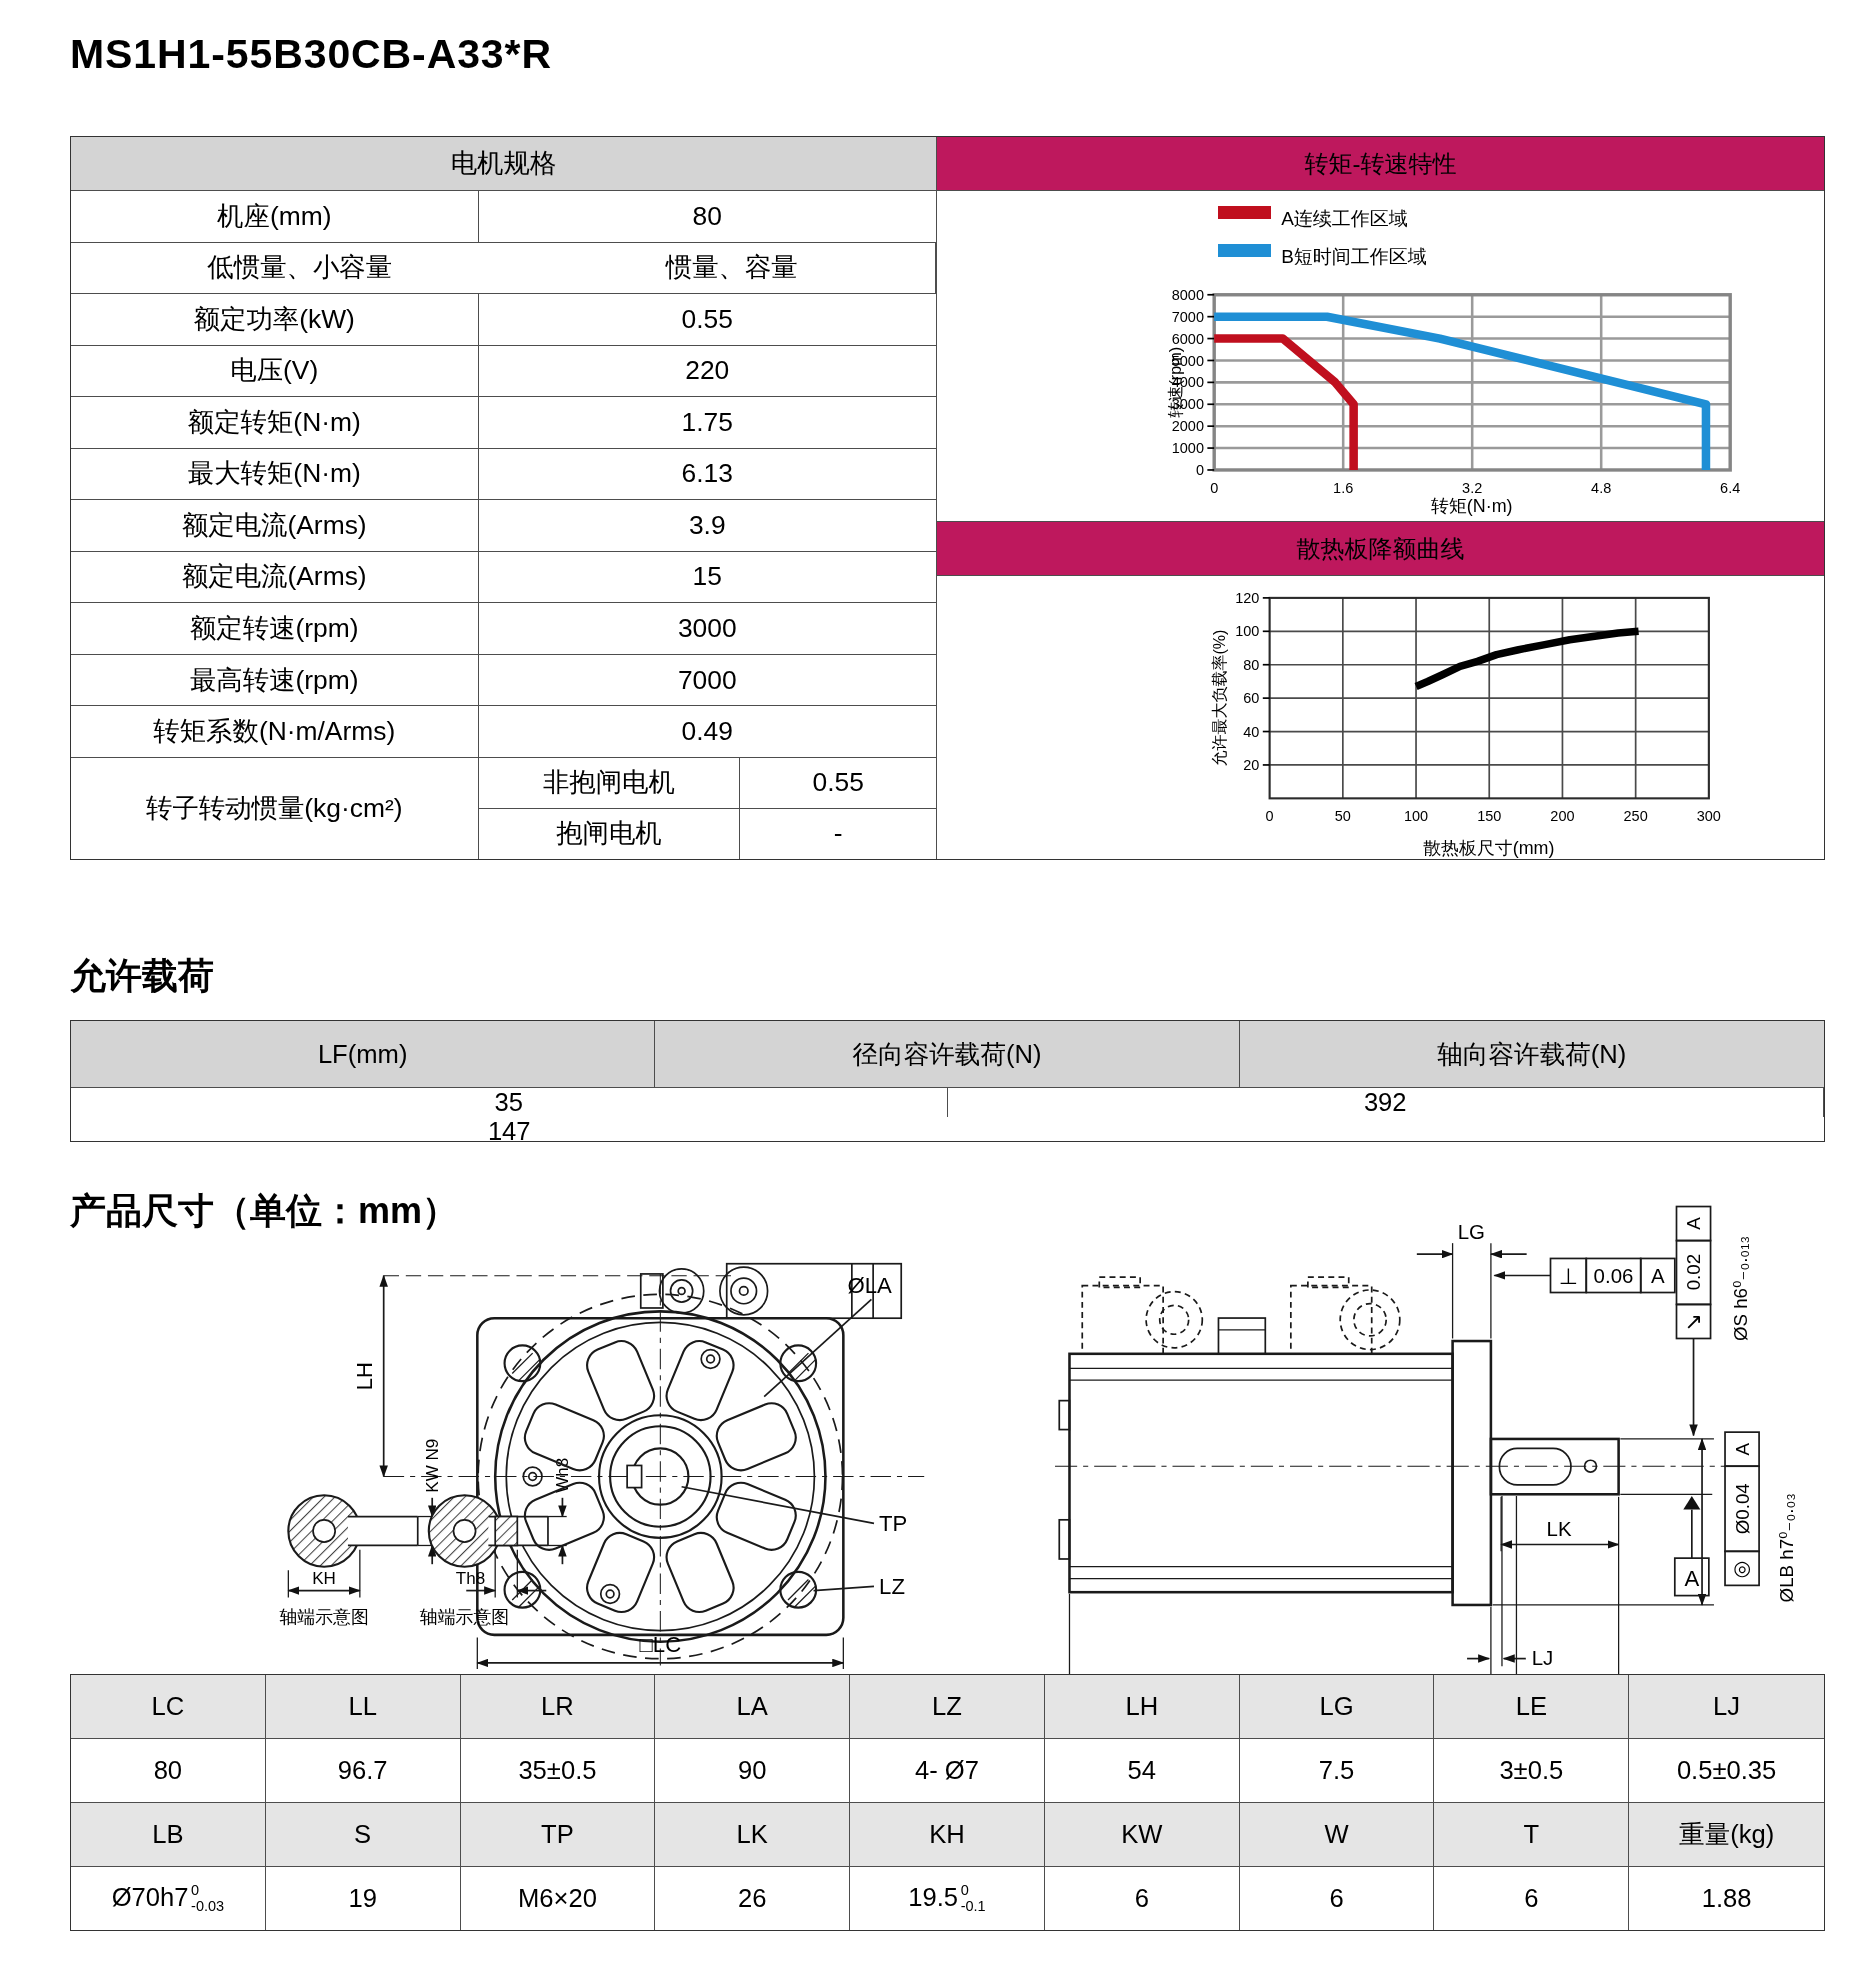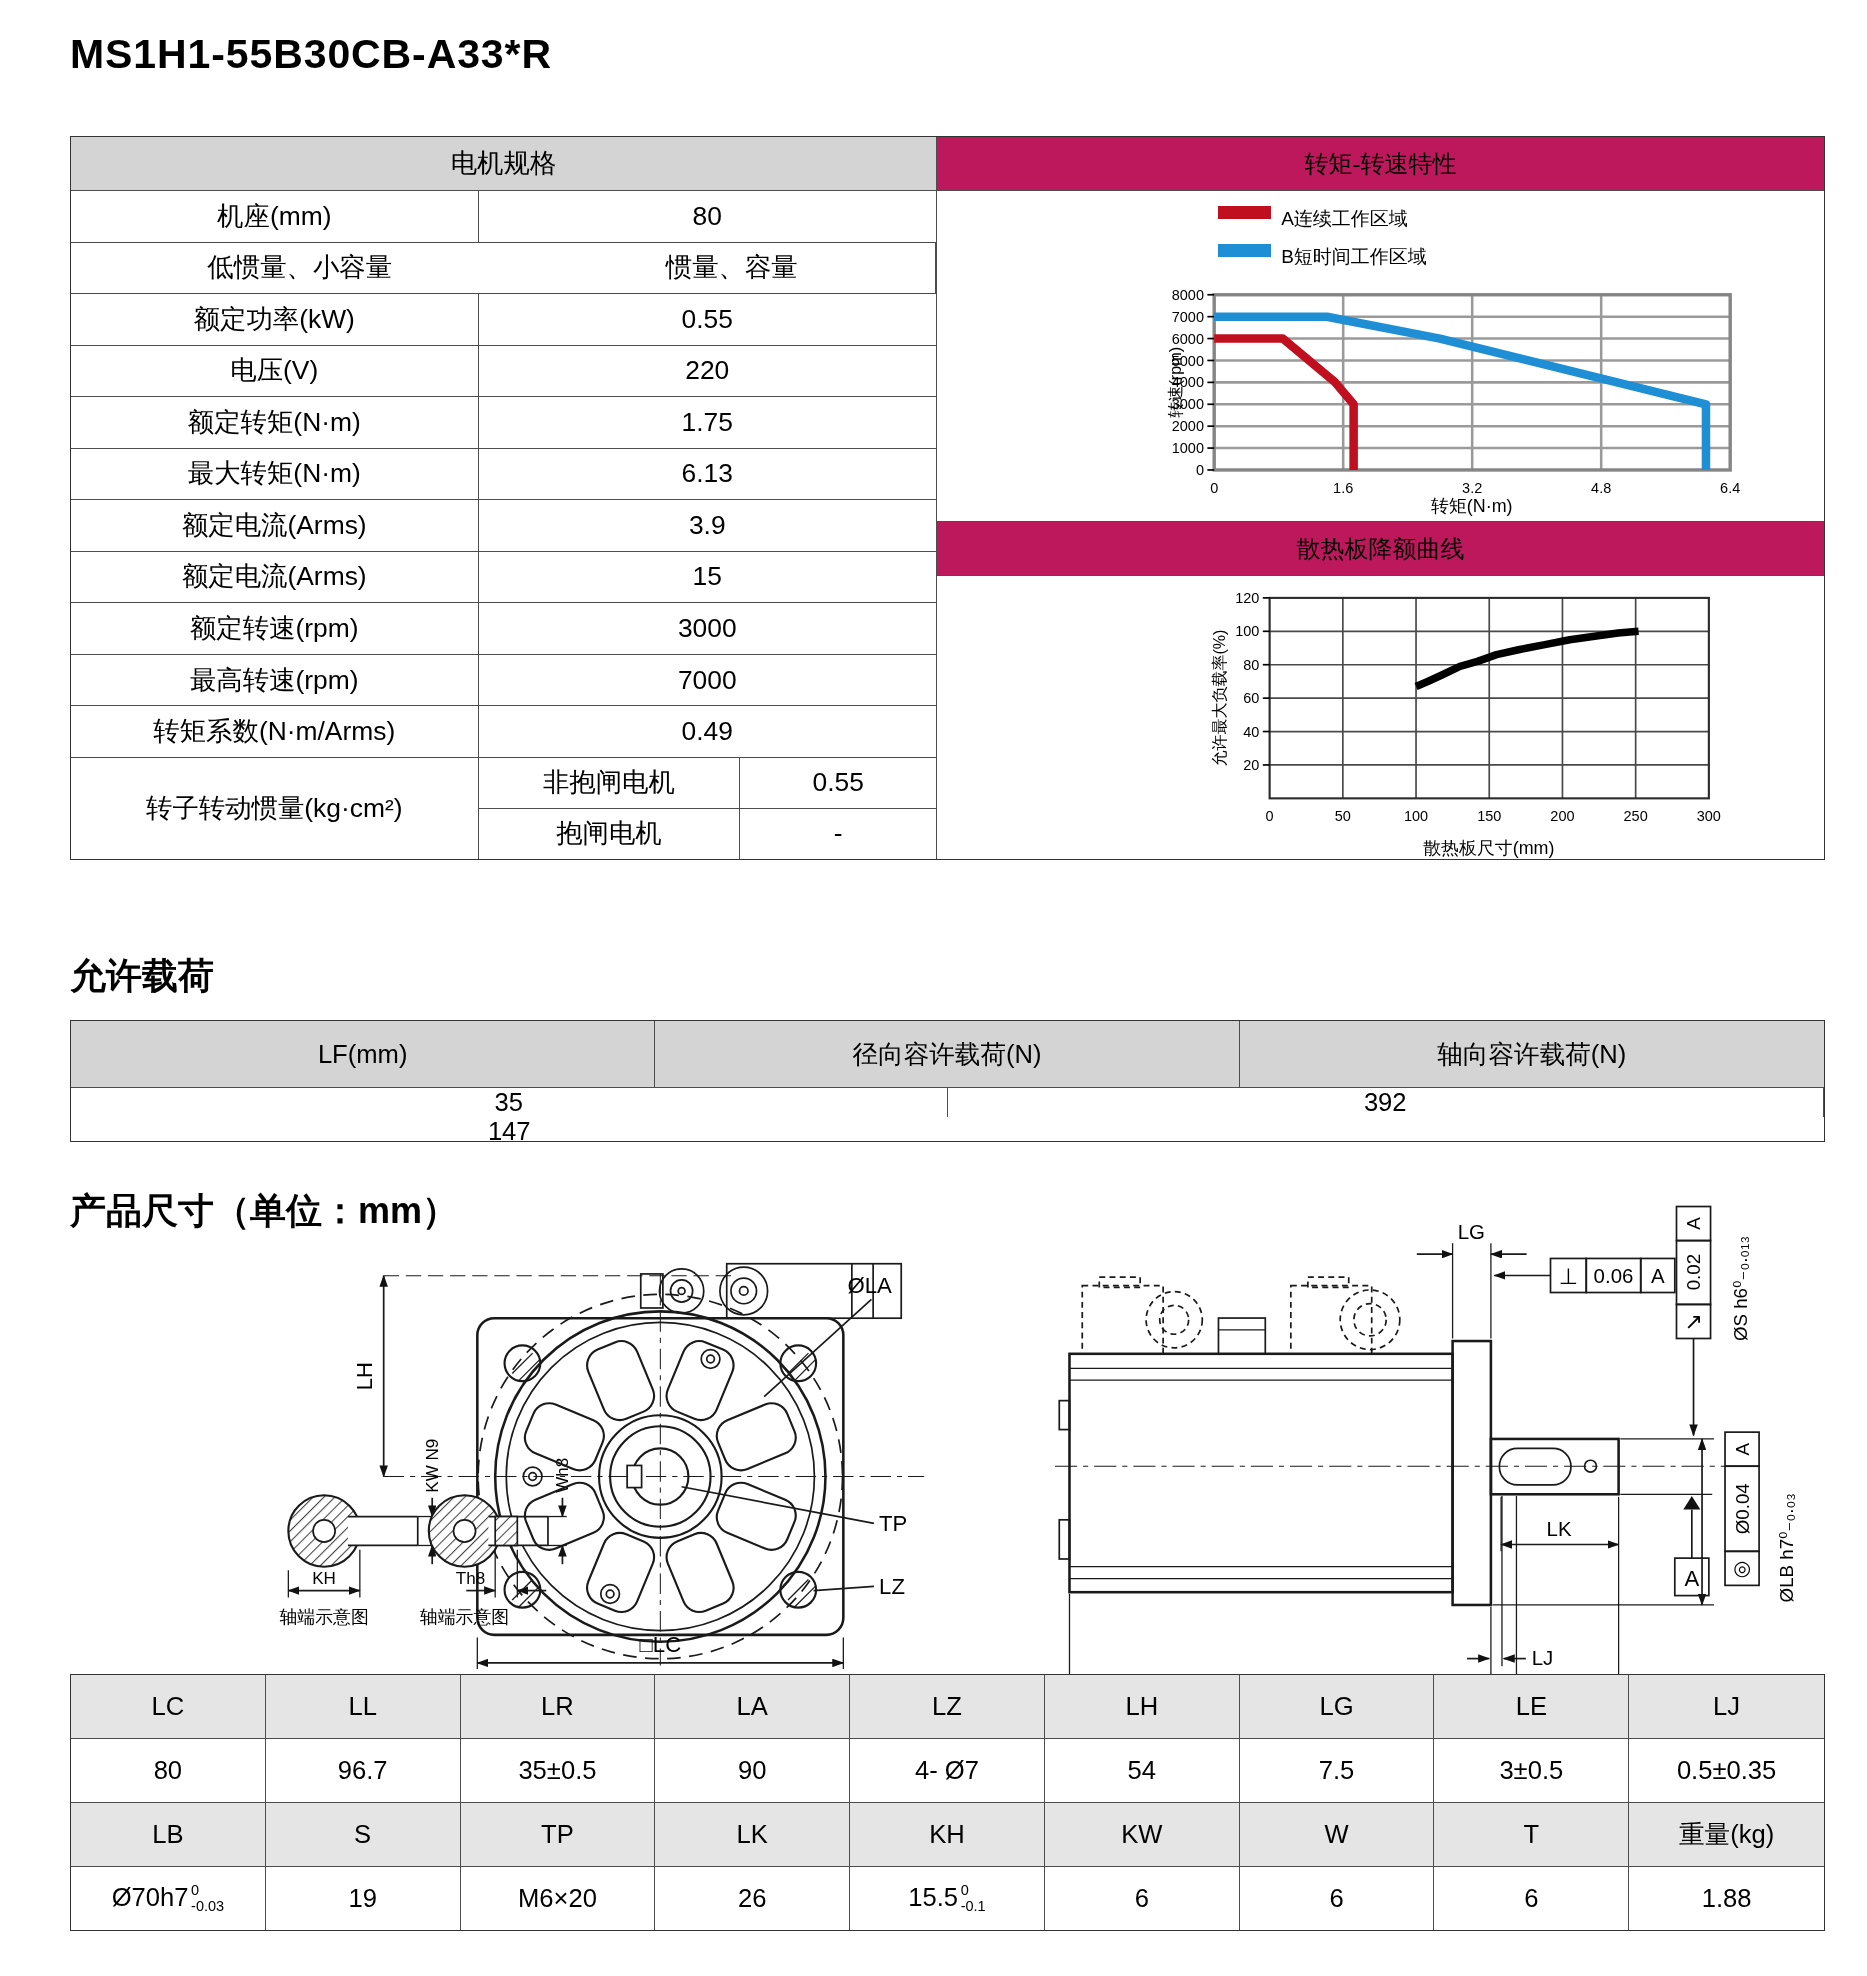--- a/index.html
+++ b/index.html
@@ -483,21 +483,21 @@
             <span>0</span>
             <span>-0.03</span>
           </span>
         </span>
     </div>
     <div class="cell">19</div>
     <div class="cell">M6×20</div>
     <div class="cell">26</div>
     <div class="cell">
       <span class="tolwrap">
-          <span>15.5</span>
+          <span>19.5</span>
           <span class="tol">
             <span>0</span>
             <span>-0.1</span>
           </span>
         </span>
     </div>
     <div class="cell">6</div>
     <div class="cell">6</div>
     <div class="cell">6</div>
     <div class="cell">1.88</div>

